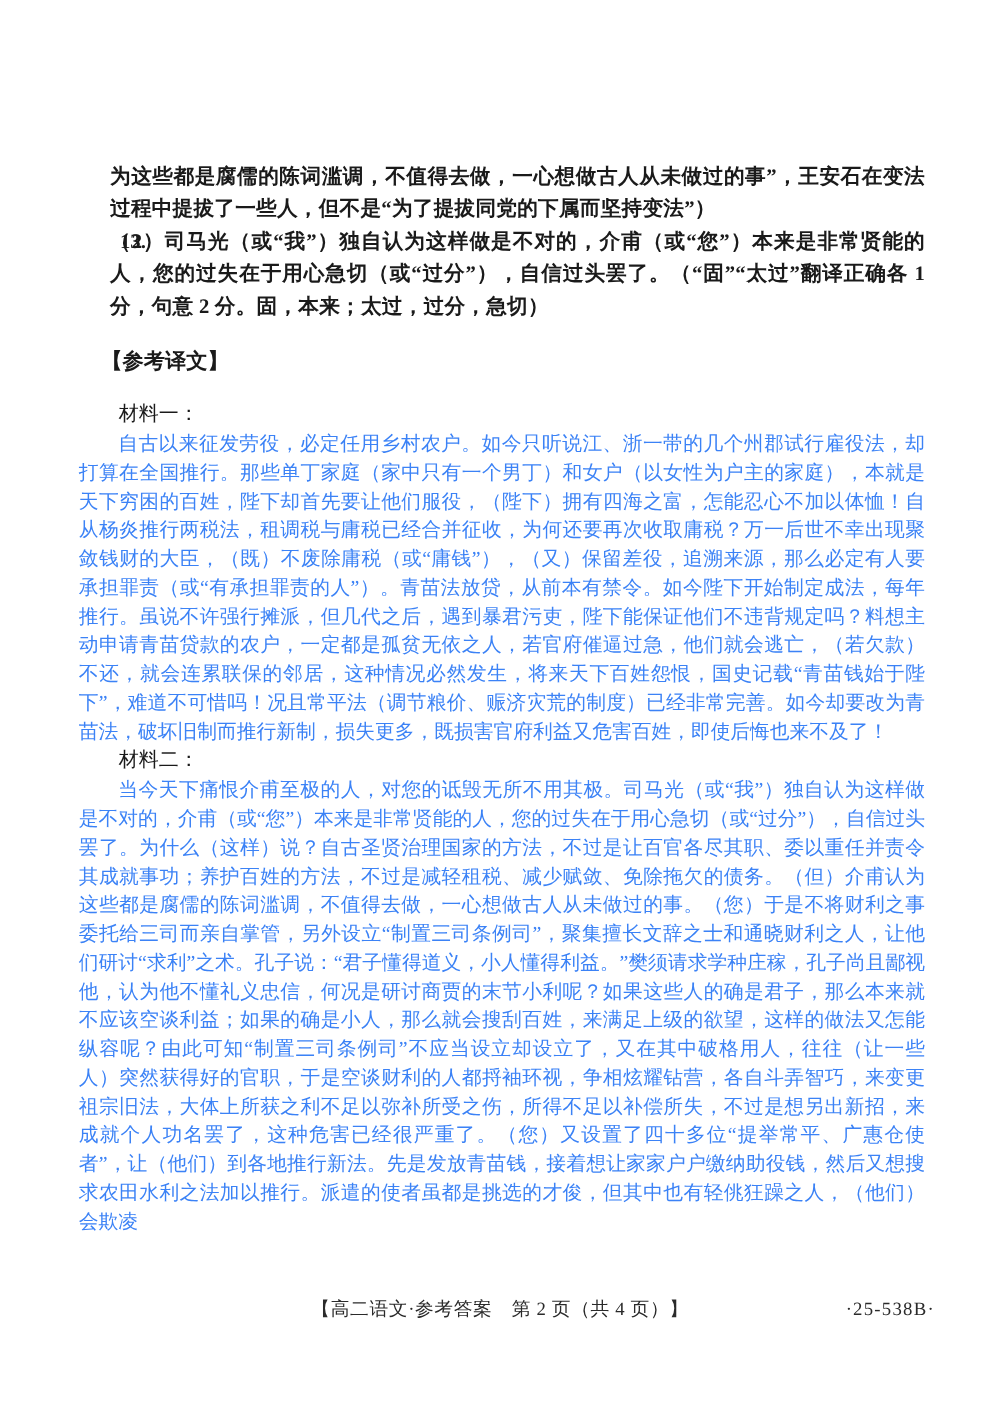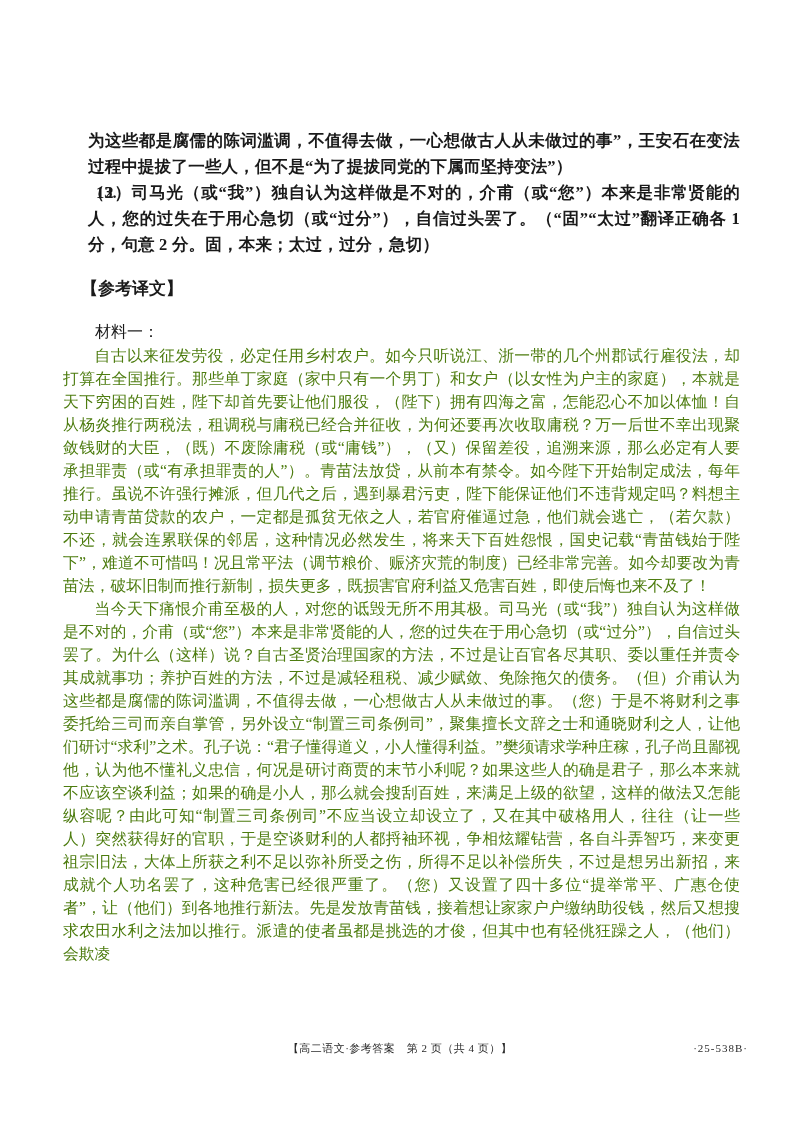--- a/index.html
+++ b/index.html
@@ -61,33 +61,33 @@
     font-size: 16px;
     line-height: 24px;
     font-weight: 400;
     margin: 0;
     text-indent: 2em;
   }
   .trans-para {
     font-size: 15.8px;
     line-height: 23px;
     font-weight: 400;
-    color: #4d7c0f;
+    color: #3b82f6;
     text-align: justify;
     text-indent: 2em;
     margin: 0;
   }
   
   .footer {
     position: absolute;
     top: 1036px;
     left: 0;
     width: 800px;
     height: 24px;
-    font-size: 11px;
+    font-size: 15px;
     line-height: 24px;
     color: #2a2a2a;
   }
   .footer-center {
     position: absolute;
     left: 0;
     width: 100%;
     text-align: center;
     letter-spacing: 0.5px;
   }
@@ -109,20 +109,21 @@
       <span class="num">13.</span>
       <p class="ans-text">（2）司马光（或“我”）独自认为这样做是不对的，介甫（或“您”）本来是非常贤能的人，您的过失在于用心急切（或“过分”），自信过头罢了。（“固”“太过”翻译正确各 1 分，句意 2 分。固，本来；太过，过分，急切）</p>
     </div>
 
 
     <h2 class="trans-heading">【参考译文】</h2>
 
     <h3 class="sec-title">材料一：</h3>
     <p class="trans-para">自古以来征发劳役，必定任用乡村农户。如今只听说江、浙一带的几个州郡试行雇役法，却打算在全国推行。那些单丁家庭（家中只有一个男丁）和女户（以女性为户主的家庭），本就是天下穷困的百姓，陛下却首先要让他们服役，（陛下）拥有四海之富，怎能忍心不加以体恤！自从杨炎推行两税法，租调税与庸税已经合并征收，为何还要再次收取庸税？万一后世不幸出现聚敛钱财的大臣，（既）不废除庸税（或“庸钱”），（又）保留差役，追溯来源，那么必定有人要承担罪责（或“有承担罪责的人”）。青苗法放贷，从前本有禁令。如今陛下开始制定成法，每年推行。虽说不许强行摊派，但几代之后，遇到暴君污吏，陛下能保证他们不违背规定吗？料想主动申请青苗贷款的农户，一定都是孤贫无依之人，若官府催逼过急，他们就会逃亡，（若欠款）不还，就会连累联保的邻居，这种情况必然发生，将来天下百姓怨恨，国史记载“青苗钱始于陛下”，难道不可惜吗！况且常平法（调节粮价、赈济灾荒的制度）已经非常完善。如今却要改为青苗法，破坏旧制而推行新制，损失更多，既损害官府利益又危害百姓，即使后悔也来不及了！</p>
 
+    <h3 class="sec-title">材料二：</h3>
     <p class="trans-para">当今天下痛恨介甫至极的人，对您的诋毁无所不用其极。司马光（或“我”）独自认为这样做是不对的，介甫（或“您”）本来是非常贤能的人，您的过失在于用心急切（或“过分”），自信过头罢了。为什么（这样）说？自古圣贤治理国家的方法，不过是让百官各尽其职、委以重任并责令其成就事功；养护百姓的方法，不过是减轻租税、减少赋敛、免除拖欠的债务。（但）介甫认为这些都是腐儒的陈词滥调，不值得去做，一心想做古人从未做过的事。（您）于是不将财利之事委托给三司而亲自掌管，另外设立“制置三司条例司”，聚集擅长文辞之士和通晓财利之人，让他们研讨“求利”之术。孔子说：“君子懂得道义，小人懂得利益。”樊须请求学种庄稼，孔子尚且鄙视他，认为他不懂礼义忠信，何况是研讨商贾的末节小利呢？如果这些人的确是君子，那么本来就不应该空谈利益；如果的确是小人，那么就会搜刮百姓，来满足上级的欲望，这样的做法又怎能纵容呢？由此可知“制置三司条例司”不应当设立却设立了，又在其中破格用人，往往（让一些人）突然获得好的官职，于是空谈财利的人都捋袖环视，争相炫耀钻营，各自斗弄智巧，来变更祖宗旧法，大体上所获之利不足以弥补所受之伤，所得不足以补偿所失，不过是想另出新招，来成就个人功名罢了，这种危害已经很严重了。（您）又设置了四十多位“提举常平、广惠仓使者”，让（他们）到各地推行新法。先是发放青苗钱，接着想让家家户户缴纳助役钱，然后又想搜求农田水利之法加以推行。派遣的使者虽都是挑选的才俊，但其中也有轻佻狂躁之人，（他们）会欺凌</p>
 
   </div>
 
   <div class="footer">
     <span class="footer-center">【高二语文·参考答案　第 2 页（共 4 页）】</span>
     <span class="footer-right">·25-538B·</span>
   </div>
 </div>
 

